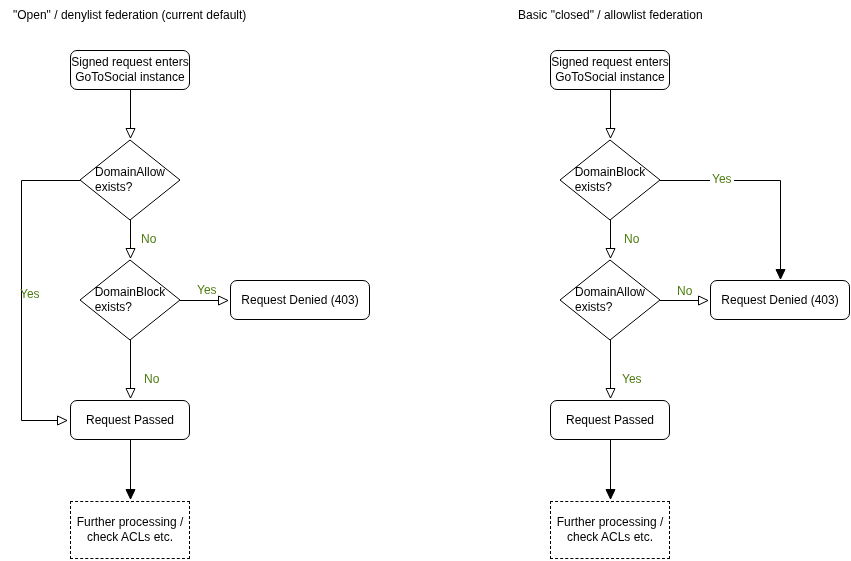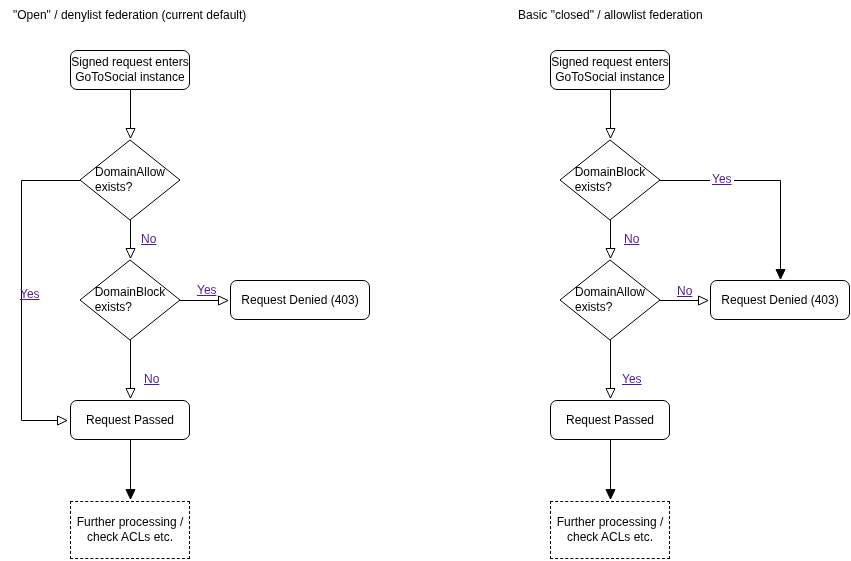--- a/index.html
+++ b/index.html
@@ -55,23 +55,22 @@
     align-items: center;
     justify-content: center;
     text-align: left;
     white-space: pre-line;
     pointer-events: none;
   }
   .edge-label {
     position: absolute;
     font-size: 12px;
     line-height: 14px;
-    color: #4c1d95;
+    color: #4d7c0f;
     white-space: nowrap;
-    text-decoration: underline;
   }
   .edge-label.on-line {
     background: #ffffff;
     padding: 0 2px;
   }
 </style>
 </head>
 <body>
 
 <div class="canvas">

